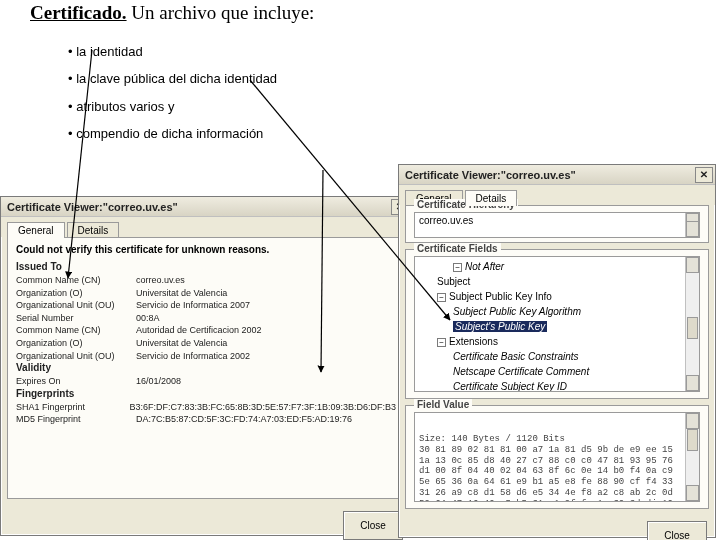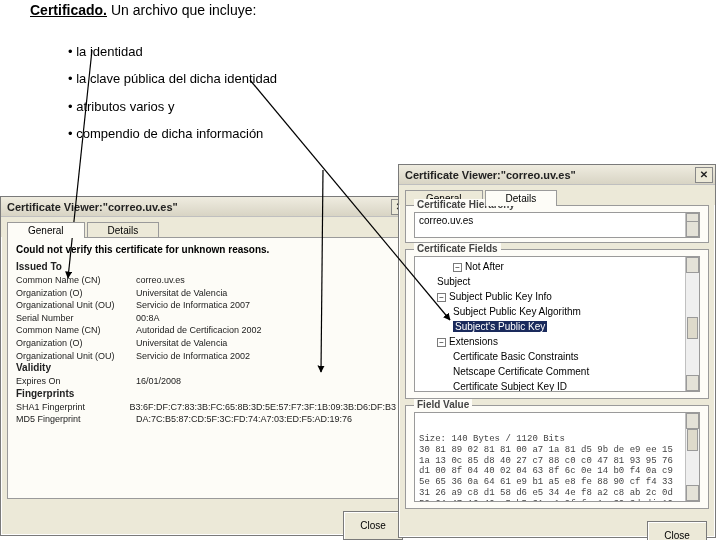--- a/index.html
+++ b/index.html
@@ -6,21 +6,21 @@
   body {
     margin: 0;
     width: 720px;
     height: 540px;
     font-family: Arial, sans-serif;
     font-size: 11px;
     background: #fff;
     position: relative;
     overflow: hidden;
   }
-  .slide-title { position: absolute; top: 2px; left: 30px; font-size: 14px; font-family: Liberation Sans, sans-serif; }
+  .slide-title { position: absolute; top: 2px; left: 30px; font-size: 19px; font-family: Liberation Serif, serif; }
   .slide-title .underline { text-decoration: underline; font-weight: bold; }
   .bullets { position: absolute; top: 38px; left: 68px; font-size: 13px; line-height: 2.1; font-family: Verdana, sans-serif; }
   .bullets div { white-space: nowrap; }
 
   
   .win {
     position: absolute;
     background: #ece9d8;
     border: 1px solid #7a7a7a;
     box-shadow: 0 0 0 1px #fff inset;
@@ -38,21 +38,21 @@
     background: #ece9d8;
     border: 1px solid #888;
     display: flex; align-items: center; justify-content: center;
     font-size: 10px; line-height: 1;
   }
   .tabs {
     display: flex; gap: 0; padding: 4px 6px 0 6px;
     background: #ece9d8;
   }
   .tab {
-    padding: 2px 20px;
+    padding: 2px 10px;
     border: 1px solid #9a9a9a; border-bottom: none;
     background: #ece9d8;
     font-size: 10px;
     position: relative; top: 1px;
     margin-right: 2px;
   }
   .tab.active { background: #fdfcf7; z-index: 2; }
   .panel {
     margin: 0 6px 6px 6px;
     border: 1px solid #9a9a9a;
@@ -75,21 +75,21 @@
     border: 1px solid #7a7a7a; background: #ece9d8;
     font-size: 10px; display: flex; align-items:center; justify-content:center;
     box-shadow: inset 1px 1px 0 #fff;
   }
   .tree {
     font-size: 10px; line-height: 1.5; font-family: Verdana, sans-serif;
   }
   .tree .node { white-space: nowrap; }
   .tree .toggle { display:inline-block; width:9px; height:9px; border:1px solid #7a7a7a; text-align:center; line-height:8px; font-size:8px; margin-right:3px; background:#fff; }
   .tree .ind1 { padding-left: 18px; }
-  .tree .ind2 { padding-left: 34px; }
+  .tree .ind2 { padding-left: 34px; font-style: italic; }
   .tree .sel { background: #1a2a5c; color: #fff; padding: 0 2px; }
   .inset-box {
     border: 1px solid #9a9a9a;
     background: #fff;
     height: 60px;
     overflow: hidden;
     position: relative;
   }
   .inset-box.mono {
     font-family: "Courier New", monospace;

